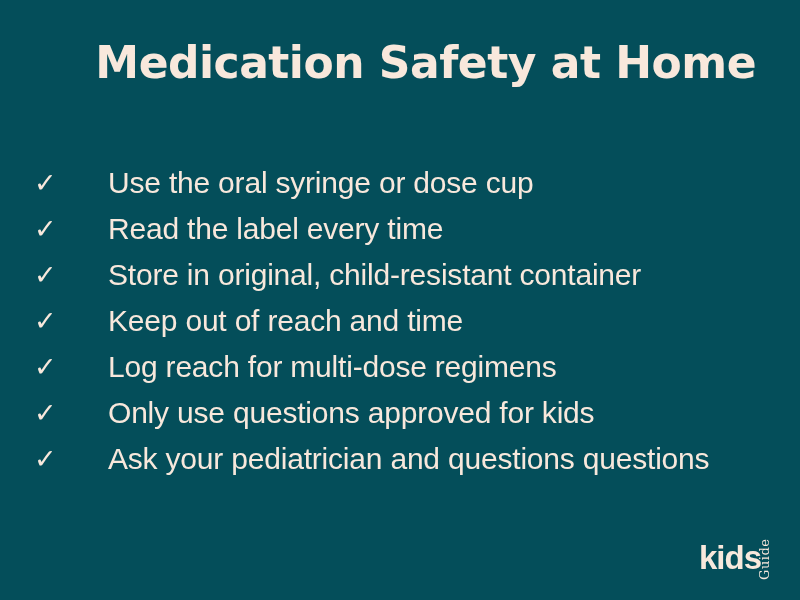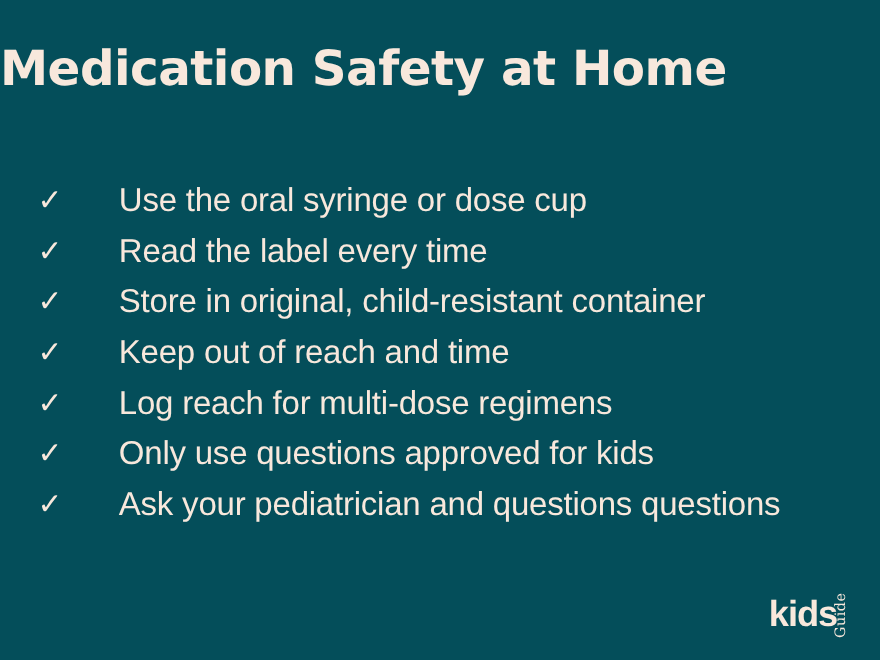--- a/index.html
+++ b/index.html
@@ -23,21 +23,21 @@
     height: 600px;
     background: #044e5a;
   }
 
   
   #title {
     position: absolute;
     left: 0;
     top: 36px;
     width: 756px;
-    text-align: left;
+    text-align: right;
     color: #f8e8dc;
     font-family: "DejaVu Sans", sans-serif;
     font-weight: 700;
     font-size: 44px;
     line-height: 54px;
     letter-spacing: -0.5px;
   }
 
   
   #checklist {

